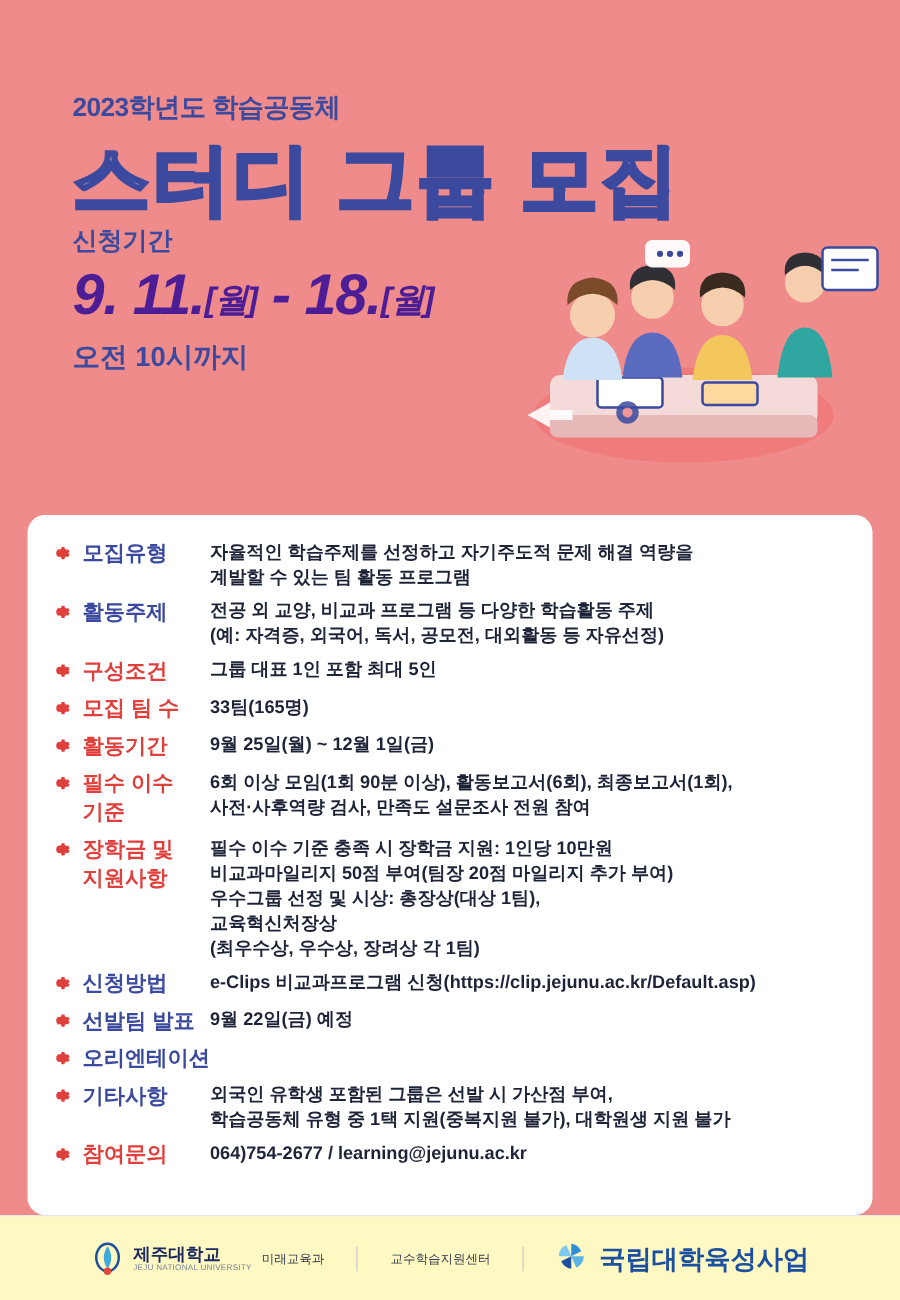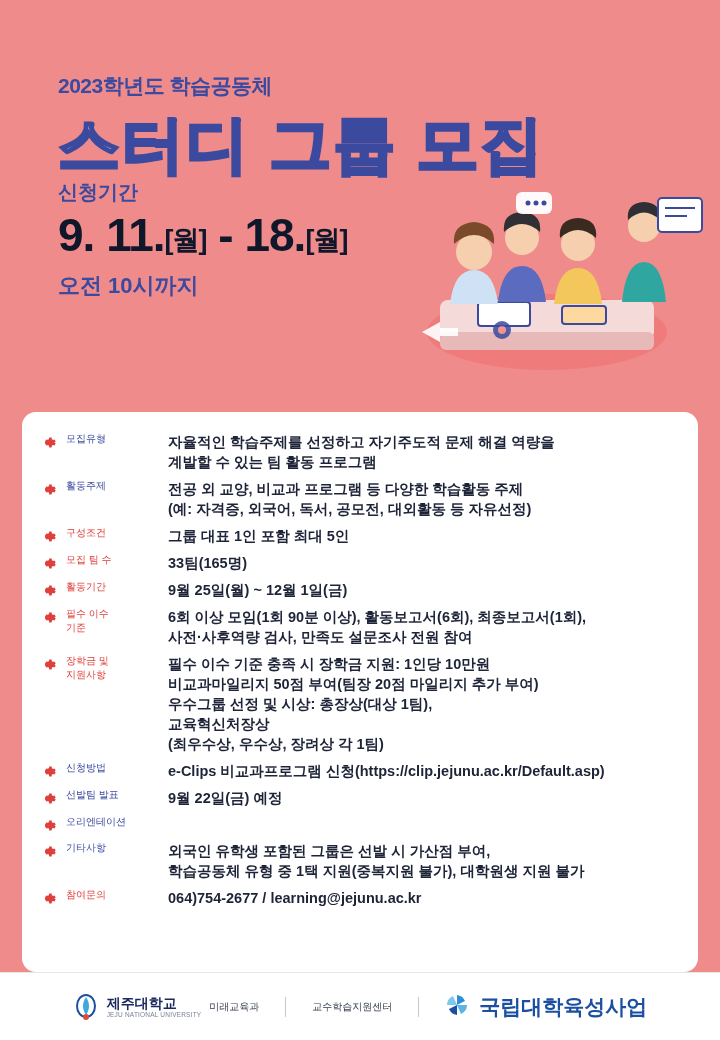--- a/index.html
+++ b/index.html
@@ -39,23 +39,24 @@
   }
   .apply-label {
     font-size: 20px;
     font-weight: bold;
     color: #3b4a9e;
   }
   .apply-dates {
     margin-top: 4px;
     font-size: 46px;
     font-weight: bold;
-    color: #0f172a;
+    color: #4c1d95;
     letter-spacing: -1px;
     line-height: 1.1;
+    font-style: italic;
   }
   .apply-dates .small {
     font-size: 27px;
     vertical-align: 2px;
   }
   .apply-time {
     margin-top: 10px;
     font-size: 22px;
     font-weight: bold;
     color: #3b4a9e;
@@ -83,22 +84,22 @@
     align-items: flex-start;
     margin-bottom: 7px;
   }
   .gear {
     flex: 0 0 20px;
     margin-top: 2px;
   }
   .gear svg { display: block; }
   .label {
     flex: 0 0 108px;
-    font-size: 10px;
-    font-weight: normal;
+    font-size: 17px;
+    font-weight: bold;
     color: #3b4a9e;
     line-height: 1.35;
     padding-left: 6px;
   }
   .label.red { color: #e0403c; }
   .value {
     flex: 1;
     font-size: 14.5px;
     font-weight: bold;
     color: #1e2438;
@@ -108,21 +109,21 @@
   .hl-bg {
     background: #f7a3a3;
     padding: 0 2px;
   }
 
   
   .footer {
     position: absolute;
     left: 0; bottom: 0;
     width: 720px; height: 68px;
-    background: #ffffff;
+    background: #fef9c3;
     border-top: 1px solid #e6e6e6;
     display: flex;
     align-items: center;
     justify-content: center;
     gap: 26px;
   }
   .logo-group { display: flex; align-items: center; gap: 8px; }
   .logo-mark { width: 26px; height: 28px; }
   .logo-text { font-size: 14px; font-weight: bold; color: #1b2a60; line-height: 1.15; }
   .logo-text .en { display: block; font-size: 6.5px; font-weight: normal; color: #7a8199; letter-spacing: 0.2px; }

